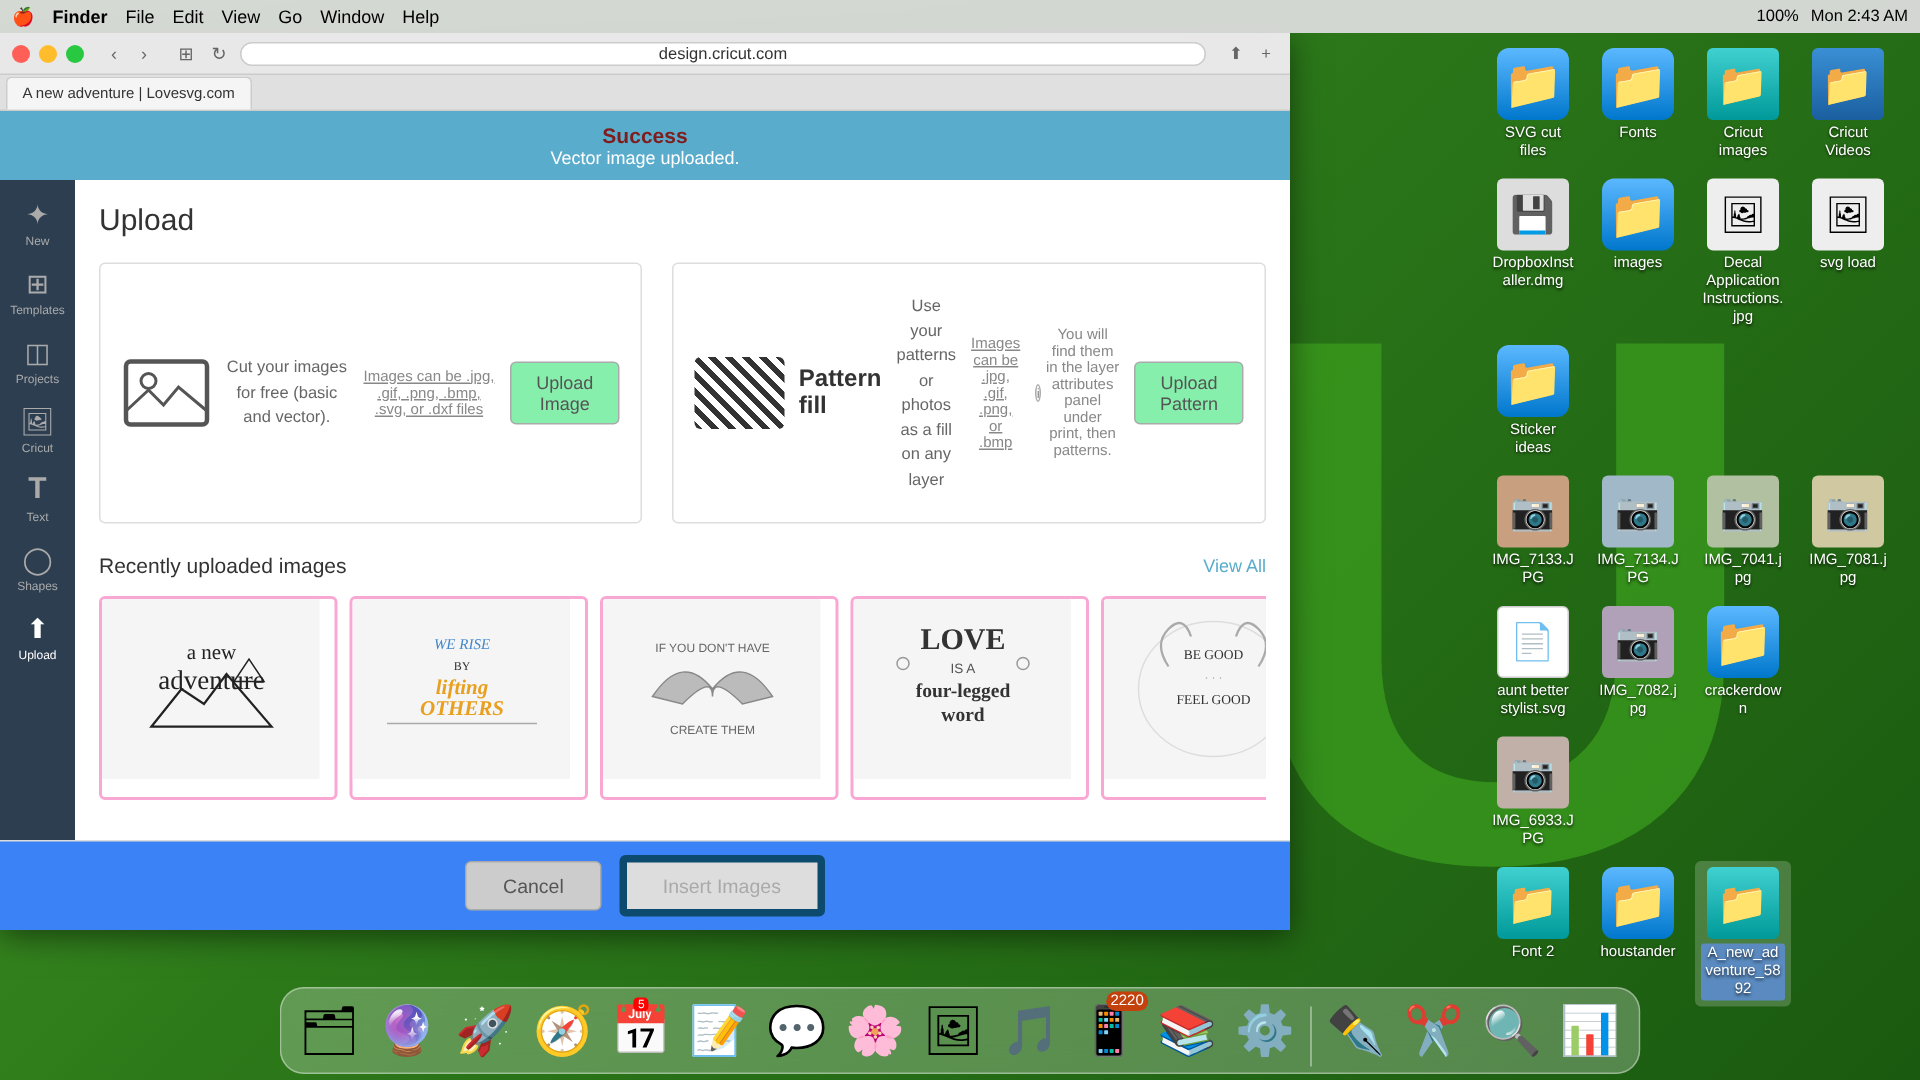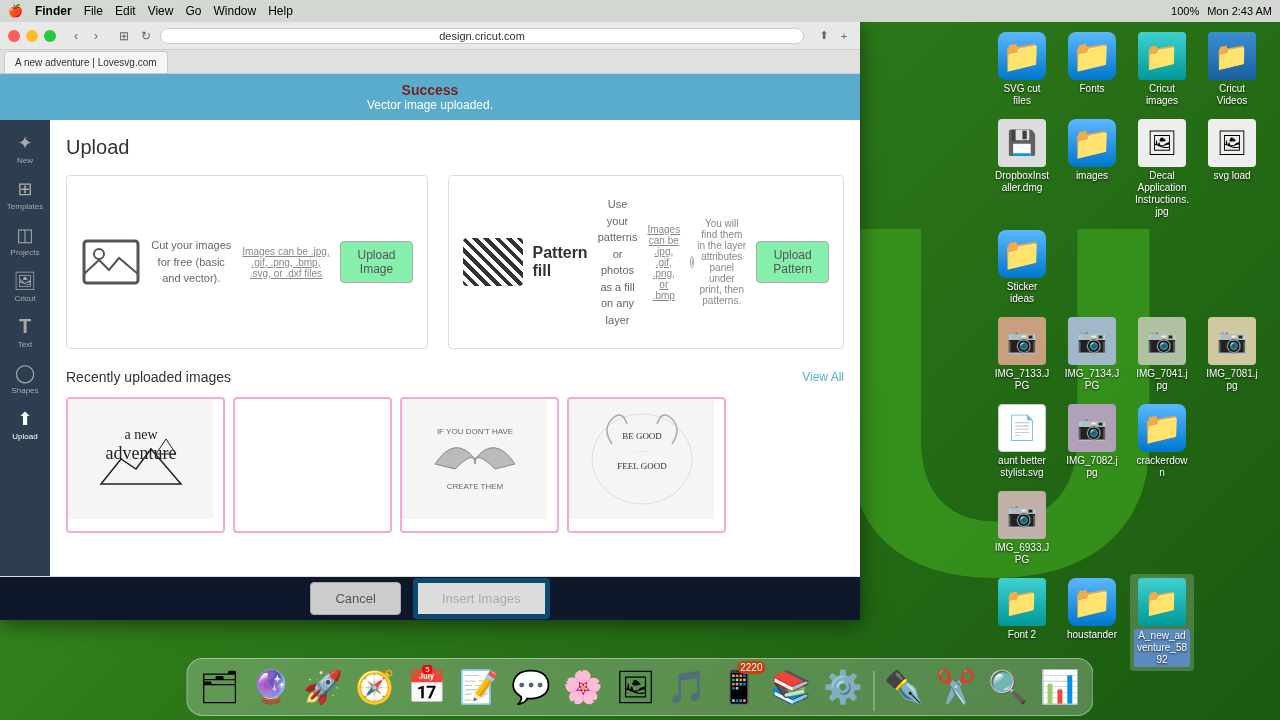--- a/index.html
+++ b/index.html
@@ -75,21 +75,21 @@
     .recently-header { display: flex; align-items: center; justify-content: space-between; margin-bottom: 12px; text-align: right; }
     .recently-title { font-size: 14px; font-weight: 500; color: #333; }
     .view-all-link { font-size: 12px; color: #5aaccc; cursor: pointer; text-decoration: none; }
 
     .image-grid { display: flex; gap: 8px; overflow-x: auto; padding-bottom: 4px; }
     .image-card { width: 159px; flex-shrink: 0; border: 2px solid #f9a8d4; border-radius: 4px; overflow: hidden; cursor: pointer; }
     .image-preview { width: 145px; height: 120px; background: #f5f5f5; display: flex; align-items: center; justify-content: center; overflow: hidden; }
     .image-footer { padding: 6px 8px; display: flex; align-items: center; justify-content: space-between; }
 
     
-    .bottom-bar { height: 44px; background: #0f172a; border-top: 1px solid #ddd; display: flex; align-items: center; justify-content: center; gap: 12px; flex-shrink: 0; }
+    .bottom-bar { height: 60px; background: #3b82f6; border-top: 1px solid #ddd; display: flex; align-items: center; justify-content: center; gap: 12px; flex-shrink: 0; }
     .btn-cancel { padding: 8px 24px; border: 1px solid #aaa; background: #ccc; border-radius: 4px; font-size: 13px; color: #555; cursor: pointer; }
     .btn-insert { padding: 8px 24px; border: 5px solid #0c4a6e; background: #ddd; border-radius: 4px; font-size: 13px; color: #aaa; cursor: not-allowed; }
 
     
     .dock { position: absolute; bottom: 4px; left: 50%; transform: translateX(-50%); display: flex; align-items: flex-end; gap: 4px; background: rgba(255,255,255,0.25); border-radius: 16px; padding: 4px 8px; backdrop-filter: blur(10px); border: 1px solid rgba(255,255,255,0.4); z-index: 200; }
     .dock-item { width: 48px; height: 48px; display: flex; align-items: center; justify-content: center; font-size: 32px; cursor: pointer; border-radius: 10px; position: relative; transition: transform 0.1s; }
     .dock-badge { position: absolute; top: -2px; right: -2px; background: #c2410c; color: white; font-size: 10px; border-radius: 8px; padding: 1px 3px; min-width: 14px; text-align: center; }
     .dock-date-badge { position: absolute; top: 2px; left: 50%; transform: translateX(-50%); background: red; color: white; font-size: 8px; border-radius: 3px; padding: 0 3px; }
     .dock-separator { width: 1px; height: 40px; background: rgba(255,255,255,0.5); margin: 0 2px; }
   </style>
@@ -323,40 +323,65 @@
                 <path d="M85,50 L95,35 L105,50Z" fill="none" stroke="#222" stroke-width="1"></path>
               </svg>
             </div>
             <div class="image-footer">
               
               
             </div>
           </div>
 
           <div class="image-card">
+            <div class="image-preview">
+              <svg viewBox="0 0 140 110" width="140" height="110">
+                <text x="70" y="28" text-anchor="middle" font-family="Arial Black" font-size="10" fill="#4488cc" font-style="italic">WE RISE</text>
+                <text x="70" y="42" text-anchor="middle" font-family="Arial Black" font-size="8" fill="#333">BY</text>
+                <text x="70" y="58" text-anchor="middle" font-family="Arial Black" font-size="14" fill="#e8a020" font-style="italic" font-weight="900">lifting</text>
+                <text x="70" y="72" text-anchor="middle" font-family="Arial Black" font-size="14" fill="#e8a020" font-style="italic" font-weight="900">OTHERS</text>
+                <line x1="20" y1="78" x2="120" y2="78" stroke="#aaa" stroke-width="1"></line>
+              </svg>
+            </div>
             <div class="image-footer">
               
               
             </div>
           </div>
 
           <div class="image-card">
             <div class="image-preview">
               <svg viewBox="0 0 140 110" width="140" height="110">
                 <text x="70" y="30" text-anchor="middle" font-family="Arial" font-size="8" fill="#666">IF YOU DON'T HAVE</text>
                 <path d="M30,60 Q50,30 70,55 Q90,30 110,60 L90,65 Q70,45 70,60 Q70,45 50,65Z" fill="#bbb" stroke="#888" stroke-width="1"></path>
                 <text x="70" y="85" text-anchor="middle" font-family="Arial" font-size="8" fill="#666">CREATE THEM</text>
               </svg>
             </div>
             <div class="image-footer">
               
               
             </div>
           </div>
 
+          <div class="image-card">
+            <div class="image-preview">
+              <svg viewBox="0 0 140 110" width="140" height="110">
+                <text x="70" y="28" text-anchor="middle" font-family="Georgia" font-size="20" fill="#333" font-weight="700">LOVE</text>
+                <text x="70" y="44" text-anchor="middle" font-family="Arial" font-size="9" fill="#555">IS A</text>
+                <text x="70" y="60" text-anchor="middle" font-family="Georgia" font-size="13" fill="#333" font-weight="700">four-legged</text>
+                <text x="70" y="76" text-anchor="middle" font-family="Georgia" font-size="13" fill="#333" font-weight="700">word</text>
+                <circle cx="30" cy="38" r="4" fill="none" stroke="#999" stroke-width="1"></circle>
+                <circle cx="110" cy="38" r="4" fill="none" stroke="#999" stroke-width="1"></circle>
+              </svg>
+            </div>
+            <div class="image-footer">
+              
+              
+            </div>
+          </div>
 
           <div class="image-card">
             <div class="image-preview">
               <svg viewBox="0 0 140 110" width="140" height="110">
                 <ellipse cx="70" cy="55" rx="50" ry="45" fill="none" stroke="#ddd" stroke-width="1"></ellipse>
                 <text x="70" y="35" text-anchor="middle" font-family="Arial Black" font-size="9" fill="#333">BE GOOD</text>
                 <text x="70" y="50" text-anchor="middle" font-family="Arial Black" font-size="8" fill="#aaa">·  ·  ·</text>
                 <text x="70" y="65" text-anchor="middle" font-family="Arial Black" font-size="9" fill="#333">FEEL GOOD</text>
                 <path d="M40,40 Q30,25 40,15 Q50,5 55,20" fill="none" stroke="#aaa" stroke-width="1.5"></path>
                 <path d="M100,40 Q110,25 100,15 Q90,5 85,20" fill="none" stroke="#aaa" stroke-width="1.5"></path>

